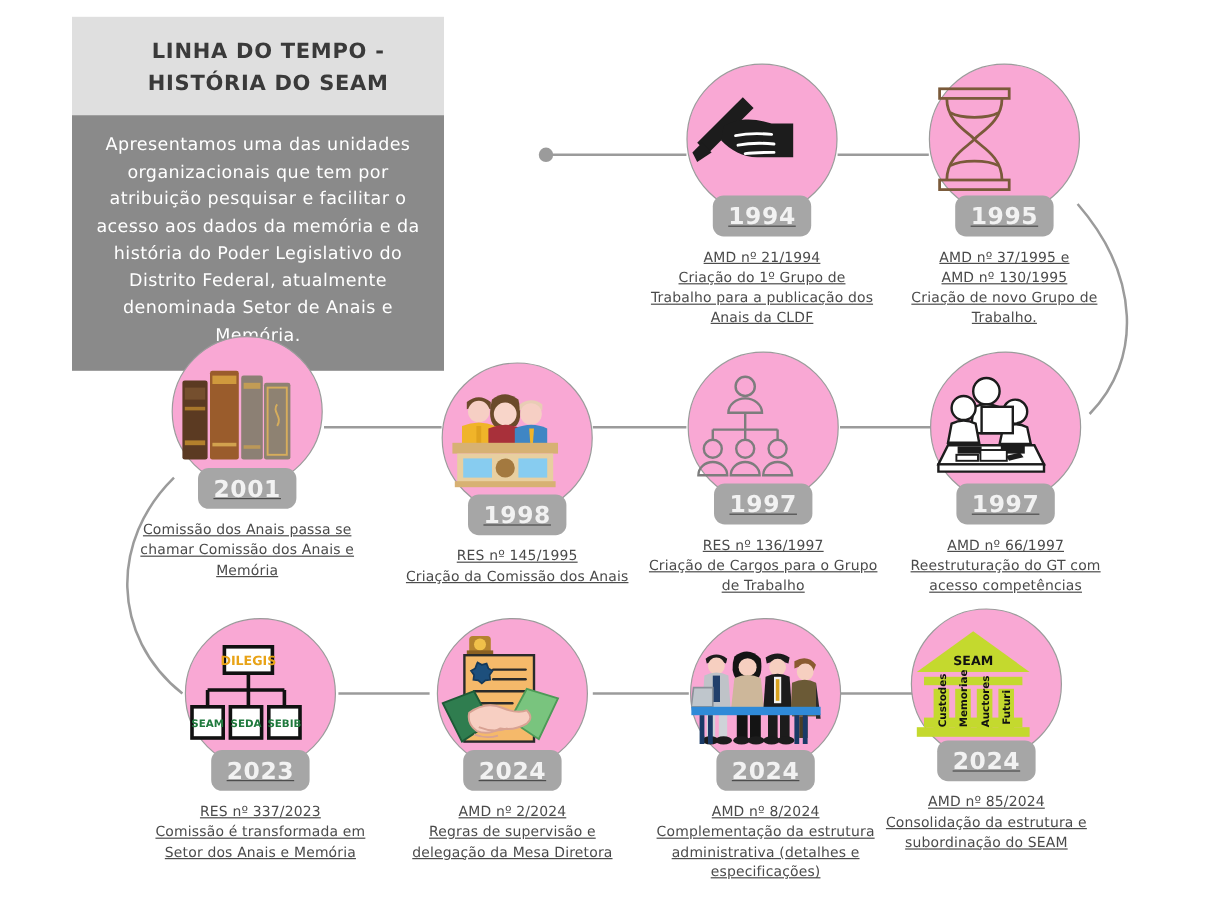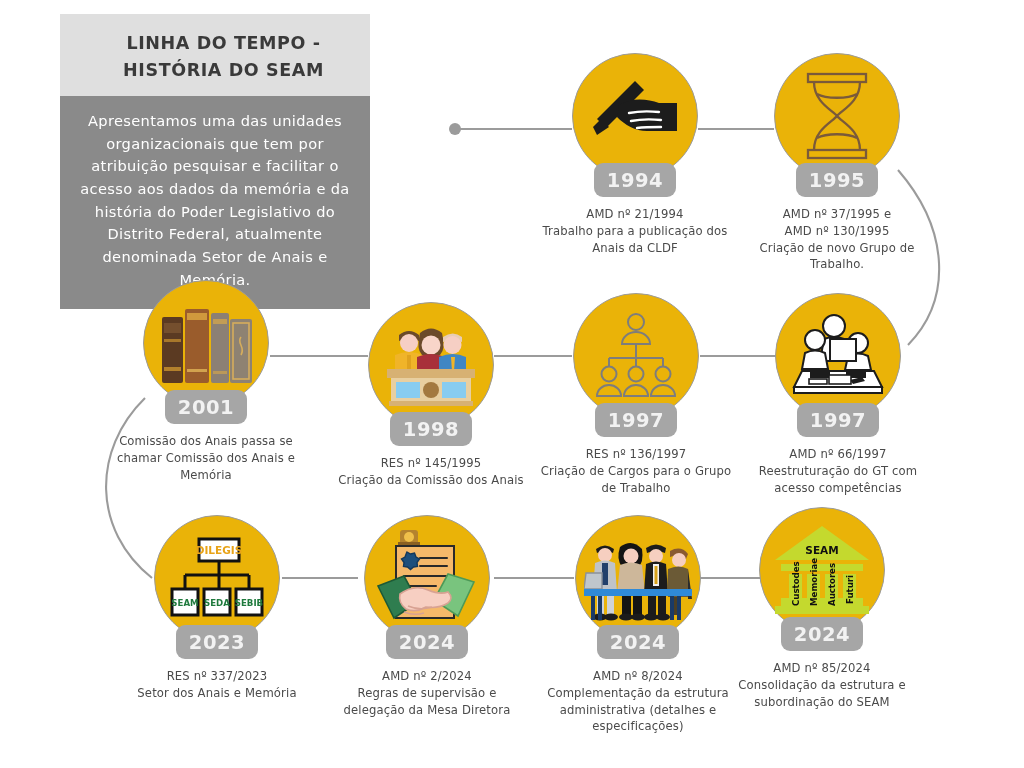--- a/index.html
+++ b/index.html
@@ -25,27 +25,27 @@
     padding:16px 14px 12px 31px;
   }
   .intro-body{
     background:#8a8a8a;color:#ffffff;
     font-size:14.6px;line-height:1.55;letter-spacing:.35px;
     text-align:center;
     padding:14px 16px 18px 16px;
   }
 
   
-  .node{position:absolute;width:200px;}
+  .node{position:absolute;width:200px;text-decoration:underline;}
   .circle{
     position:relative;
     width:124px;height:124px;margin:0 auto;
     border:1.6px solid #9b9b9b;border-radius:50%;
-    background:#eab308;
-    display:flex;align-items:center;justify-content:center;
+    background:#f9a8d4;
+    display:flex;align-items:center;
   }
   .circle svg{display:block;}
   .year{
     position:relative;
     margin:-16px auto 0 auto;
     width:82px;height:34px;
     background:#a6a6a6;border-radius:9px;
     color:#f2f2f2;font-weight:bold;font-size:19.5px;
     display:flex;align-items:center;justify-content:center;
     letter-spacing:.5px;
@@ -105,20 +105,21 @@
         <g fill="none" stroke="#ffffff" stroke-width="2.4" stroke-linecap="round">
           <path d="M40 38 C50 36 60 36 70 37"></path>
           <path d="M42 46 C52 44 62 44 72 45"></path>
           <path d="M48 53 C56 52 64 52 72 52"></path>
         </g>
       </svg>
     </div>
     <div class="year">1994</div>
     <div class="caption">
       <span class="ln">AMD nº 21/1994</span>
+      <span class="ln">Criação do 1º Grupo de</span>
       <span class="ln">Trabalho para a publicação dos</span>
       <span class="ln">Anais da CLDF</span>
     </div>
   </div>
 
   <div class="node" style="left:737px;top:53px;">
     <div class="circle">
       <svg width="74" height="92" viewBox="0 0 74 92">
         <g fill="none" stroke="#7a5a3a" stroke-width="2.3">
           <rect x="8" y="4" width="58" height="8"></rect>
@@ -284,20 +285,21 @@
         </g>
         <text x="52" y="19" text-anchor="middle" font-family="DejaVu Sans, sans-serif" font-size="10.5" font-weight="bold" fill="#e8a317">DILEGIS</text>
         <text x="18" y="71" text-anchor="middle" font-family="DejaVu Sans, sans-serif" font-size="8.6" font-weight="bold" fill="#1f7a3d">SEAM</text>
         <text x="50" y="71" text-anchor="middle" font-family="DejaVu Sans, sans-serif" font-size="8.6" font-weight="bold" fill="#1f7a3d">SEDA</text>
         <text x="82" y="71" text-anchor="middle" font-family="DejaVu Sans, sans-serif" font-size="8.6" font-weight="bold" fill="#1f7a3d">SEBIB</text>
       </svg>
     </div>
     <div class="year">2023</div>
     <div class="caption">
       <span class="ln">RES nº 337/2023</span>
+      <span class="ln">Comissão é transformada em</span>
       <span class="ln">Setor dos Anais e Memória</span>
     </div>
   </div>
 
   <div class="node" style="left:327px;top:515px;">
     <div class="circle">
       <svg width="106" height="100" viewBox="0 0 106 100">
         <g>
 
           <g transform="translate(24,0)">

